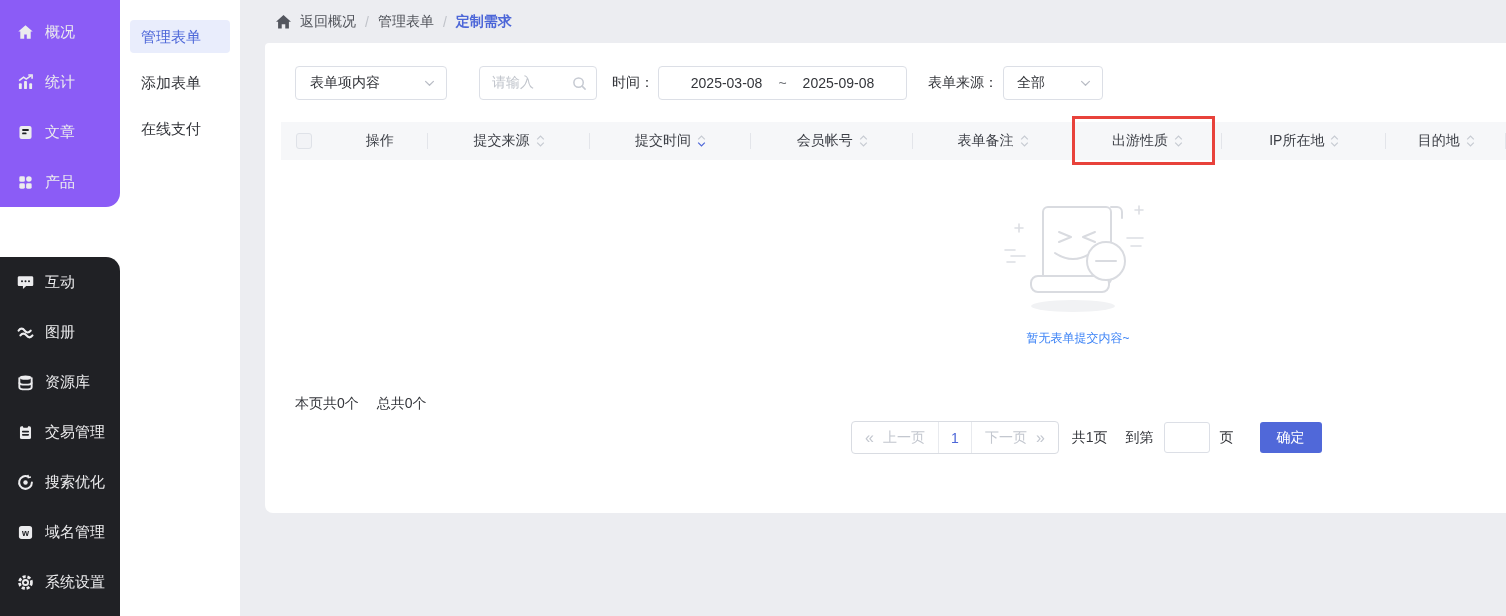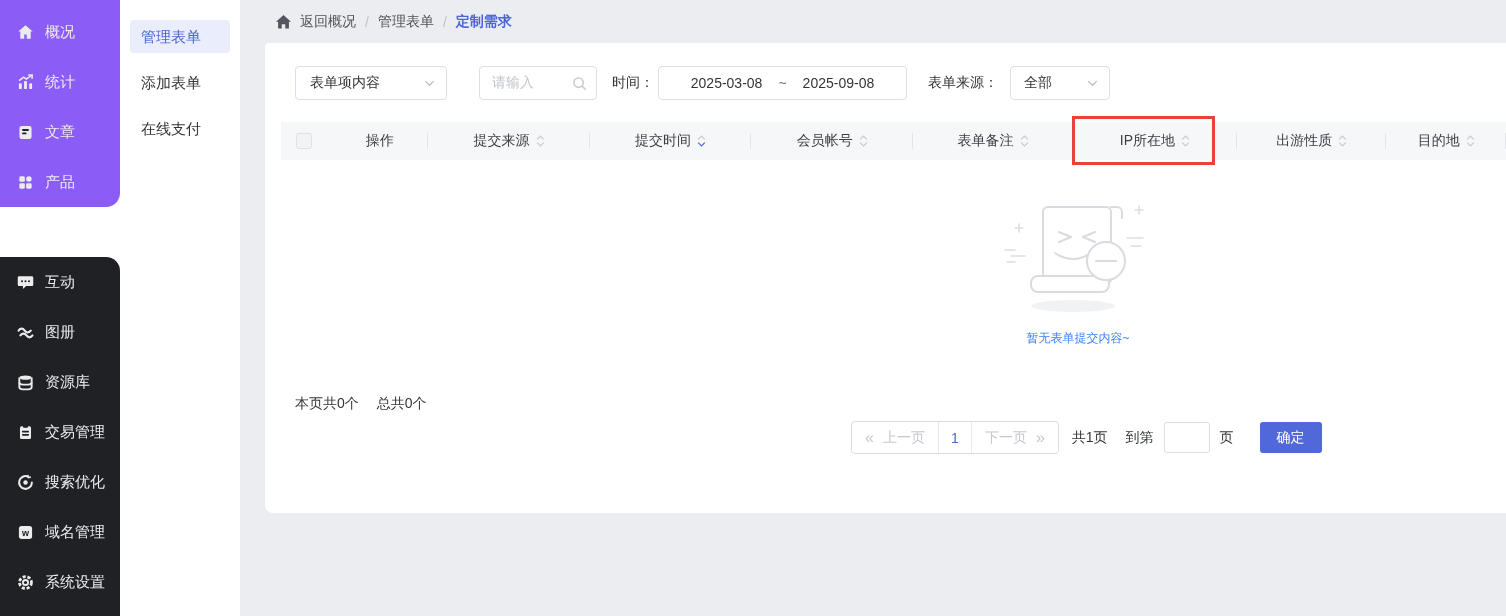--- a/index.html
+++ b/index.html
@@ -29,21 +29,21 @@
   
   .filters { position:absolute; left:30px; top:23px; display:flex; align-items:center; font-size:14px; }
   .ctrl { height:34px; border:1px solid #dcdfe6; border-radius:4px; background:#fff; display:flex; align-items:center; }
   .select-field { width:152px; padding:0 11px 0 14px; justify-content:space-between; margin-right:32px; cursor:pointer; }
   .search-box { width:118px; padding:0 9px 0 12px; justify-content:space-between; margin-right:15px; }
   .search-box input { border:none; outline:none; width:76px; font-size:14px; color:#737373; font-family:Liberation Mono, monospace; }
   .search-box input::placeholder { color:#c1c5cc; }
   .date-box { width:249px; justify-content:center; margin-left:4px; cursor:pointer; }
   .tilde { margin:0 16px; color:#6a6d73; }
   .lbl-source { margin-left:21px; }
-  .select-source { width:100px; padding:0 11px 0 13px; justify-content:space-between; margin-left:12px; cursor:pointer; }
+  .select-source { width:100px; padding:0 11px 0 13px; justify-content:space-between; margin-left:5px; cursor:pointer; }
   
   .table-header { position:absolute; left:16px; top:79px; width:1225px; height:38px; background:#f6f7f9; display:flex; align-items:center; font-size:14px; color:#3b3e45; }
   .hcell { position:relative; height:38px; display:flex; align-items:center; justify-content:center; gap:6px; }
   .hcell.div::after { content:""; position:absolute; right:0; top:11px; width:1px; height:16px; background:#e3e5ea; }
   .w-check { width:50px; justify-content:flex-start; padding-left:15px; }
   .w0{width:98px;} .w1{width:162px;} .w2{width:162px;} .w3{width:163px;}
   .w4{width:160px;} .w5{width:165px;} .w6{width:150px;} .w7{width:120px;}
   .w-fill { flex:1; }
   .checkbox { width:16px; height:16px; border:1px solid #dfe2e8; border-radius:3px; background:#f2f3f6; cursor:pointer; }
   .sortable { cursor:pointer; }
@@ -243,29 +243,29 @@
             <path d="M1.2 9.7 4.5 13l3.3-3.3" stroke="#c6cad2" stroke-width="1.2" fill="none"></path>
           </svg>
       </div>
       <div class="hcell w4 div sortable">
         <span>表单备注</span>
         <svg width="9" height="16" viewBox="0 0 9 16">
             <path d="M1.2 6.3 4.5 3l3.3 3.3" stroke="#c6cad2" stroke-width="1.2" fill="none"></path>
             <path d="M1.2 9.7 4.5 13l3.3-3.3" stroke="#c6cad2" stroke-width="1.2" fill="none"></path>
           </svg>
       </div>
+      <div class="hcell w6 div sortable">
+        <span>出游性质</span>
+        <svg width="9" height="16" viewBox="0 0 9 16">
+            <path d="M1.2 6.3 4.5 3l3.3 3.3" stroke="#c6cad2" stroke-width="1.2" fill="none"></path>
+            <path d="M1.2 9.7 4.5 13l3.3-3.3" stroke="#c6cad2" stroke-width="1.2" fill="none"></path>
+          </svg>
+      </div>
       <div class="hcell w5 div sortable">
         <span>IP所在地</span>
-        <svg width="9" height="16" viewBox="0 0 9 16">
-            <path d="M1.2 6.3 4.5 3l3.3 3.3" stroke="#c6cad2" stroke-width="1.2" fill="none"></path>
-            <path d="M1.2 9.7 4.5 13l3.3-3.3" stroke="#c6cad2" stroke-width="1.2" fill="none"></path>
-          </svg>
-      </div>
-      <div class="hcell w6 div sortable">
-        <span>出游性质</span>
         <svg width="9" height="16" viewBox="0 0 9 16">
             <path d="M1.2 6.3 4.5 3l3.3 3.3" stroke="#c6cad2" stroke-width="1.2" fill="none"></path>
             <path d="M1.2 9.7 4.5 13l3.3-3.3" stroke="#c6cad2" stroke-width="1.2" fill="none"></path>
           </svg>
       </div>
       <div class="hcell w7 div sortable">
         <span>目的地</span>
         <svg width="9" height="16" viewBox="0 0 9 16">
             <path d="M1.2 6.3 4.5 3l3.3 3.3" stroke="#c6cad2" stroke-width="1.2" fill="none"></path>
             <path d="M1.2 9.7 4.5 13l3.3-3.3" stroke="#c6cad2" stroke-width="1.2" fill="none"></path>

